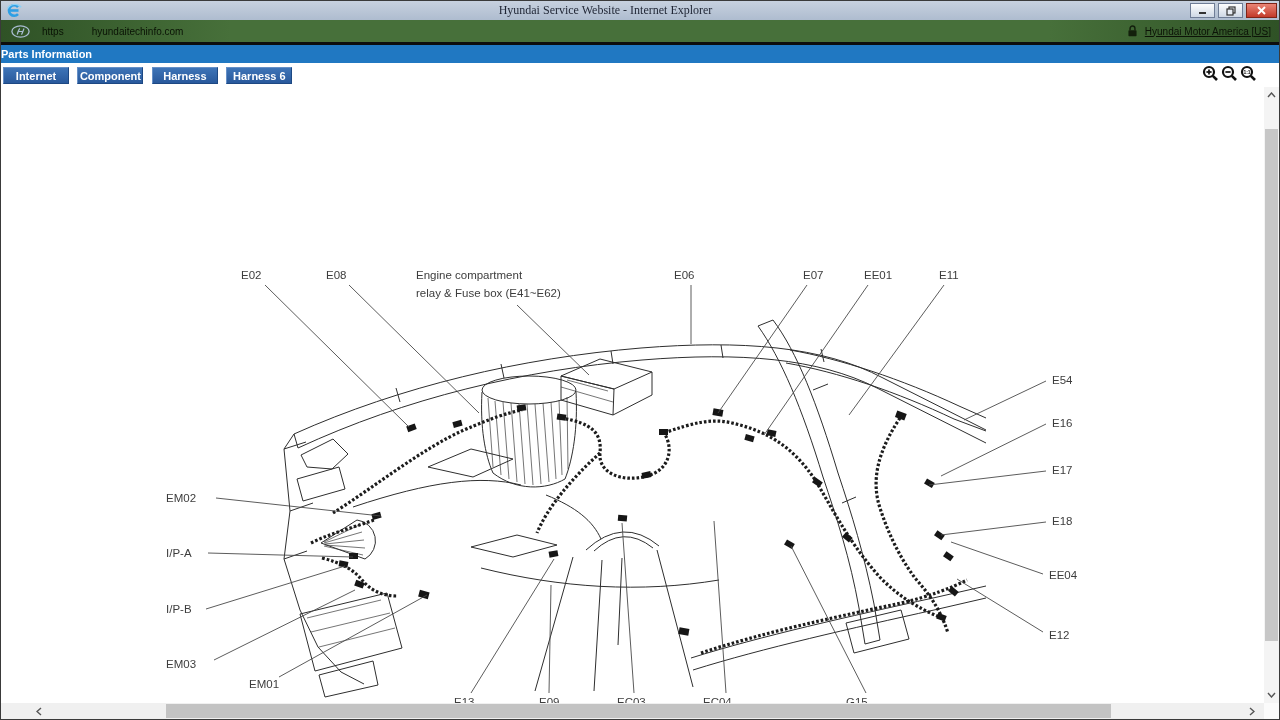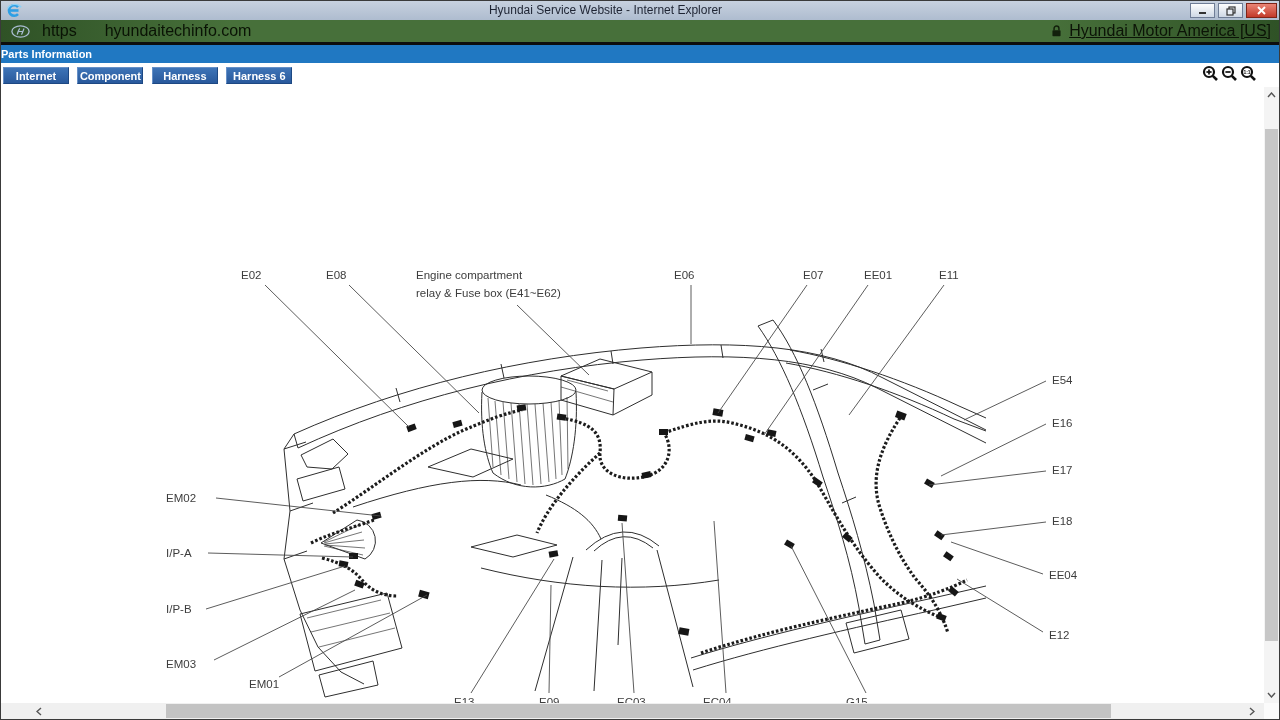--- a/index.html
+++ b/index.html
@@ -1,33 +1,33 @@
 <!DOCTYPE html>
 <html><head>
 <meta charset="utf-8">
 <style>
   html,body{margin:0;padding:0;background:#888;}
   *{box-sizing:border-box;}
   .window{position:relative;width:1280px;height:720px;background:#fff;overflow:hidden;
           font-family:"Liberation Sans",sans-serif;border:1px solid #3a3a3a;}
   
   .titlebar{position:absolute;left:0;top:0;width:100%;height:19px;
-            background:linear-gradient(#c7d1df,#aebccf);display:flex;align-items:center;}
+            background:linear-gradient(#c7d1df,#aebccf);display:flex;align-items:center;font-family:Liberation Serif, serif;}
   .ie-icon{width:20px;height:17px;margin-left:3px;flex:0 0 auto;}
   .title-text{flex:1;text-align:center;font-size:12px;color:#1e2433;line-height:19px;
               white-space:nowrap;overflow:hidden;}
   .win-controls{flex:0 0 auto;display:flex;margin-right:2px;}
   .wbtn{width:25px;height:15px;margin-left:3px;border:1px solid #6f7d96;
         background:linear-gradient(#fdfefe,#cfd8e5);display:flex;align-items:center;
         justify-content:center;cursor:default;}
   .wbtn.close{width:31px;background:linear-gradient(#ea8576,#c23a2a);border-color:#7e2418;}
   
   .addressbar{position:absolute;left:0;top:19px;width:100%;height:22px;
               background:linear-gradient(90deg,#2f5226,#47703a 18%,#47703a 82%,#2f5226);
-              display:flex;align-items:center;font-size:16px;color:#0a1305;}
+              display:flex;align-items:center;font-size:10px;color:#0a1305;}
   .addr-logo{margin-left:10px;flex:0 0 auto;}
   .addr-protocol{margin-left:12px;}
   .addr-url{margin-left:28px;}
   .addr-spacer{flex:1;}
   .addr-identity{margin-right:8px;display:flex;align-items:center;color:#0c1407;text-decoration:underline;}
   .addr-identity span{margin-left:6px;}
   .black-sep{position:absolute;left:0;top:41px;width:100%;height:3px;background:#0d0d0d;}
   
   .pageheader{position:absolute;left:0;top:44px;width:100%;height:18px;background:#2078c2;
               color:#fff;font-weight:bold;font-size:11px;text-align:left;line-height:18px;}

